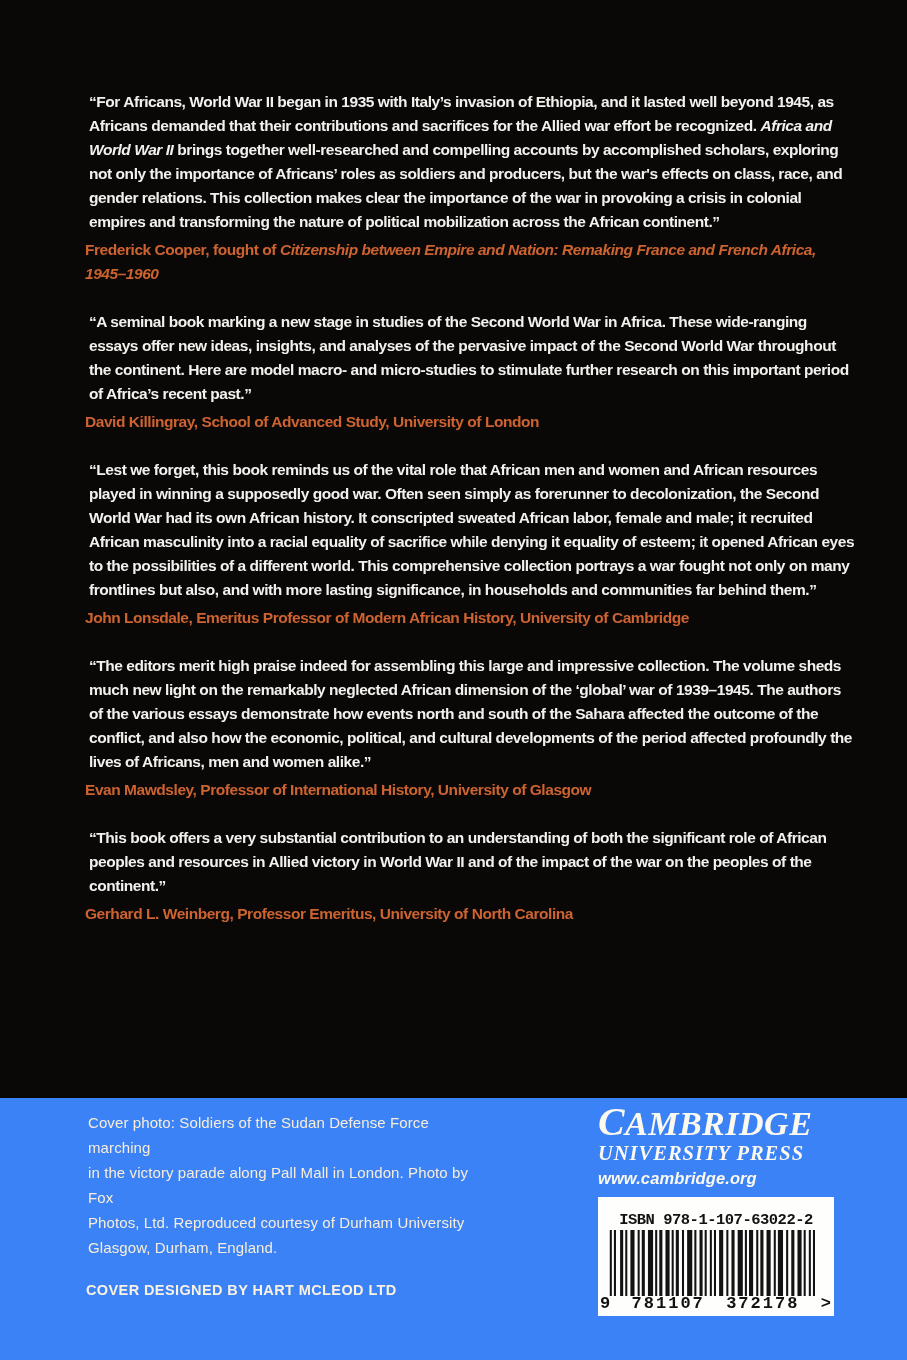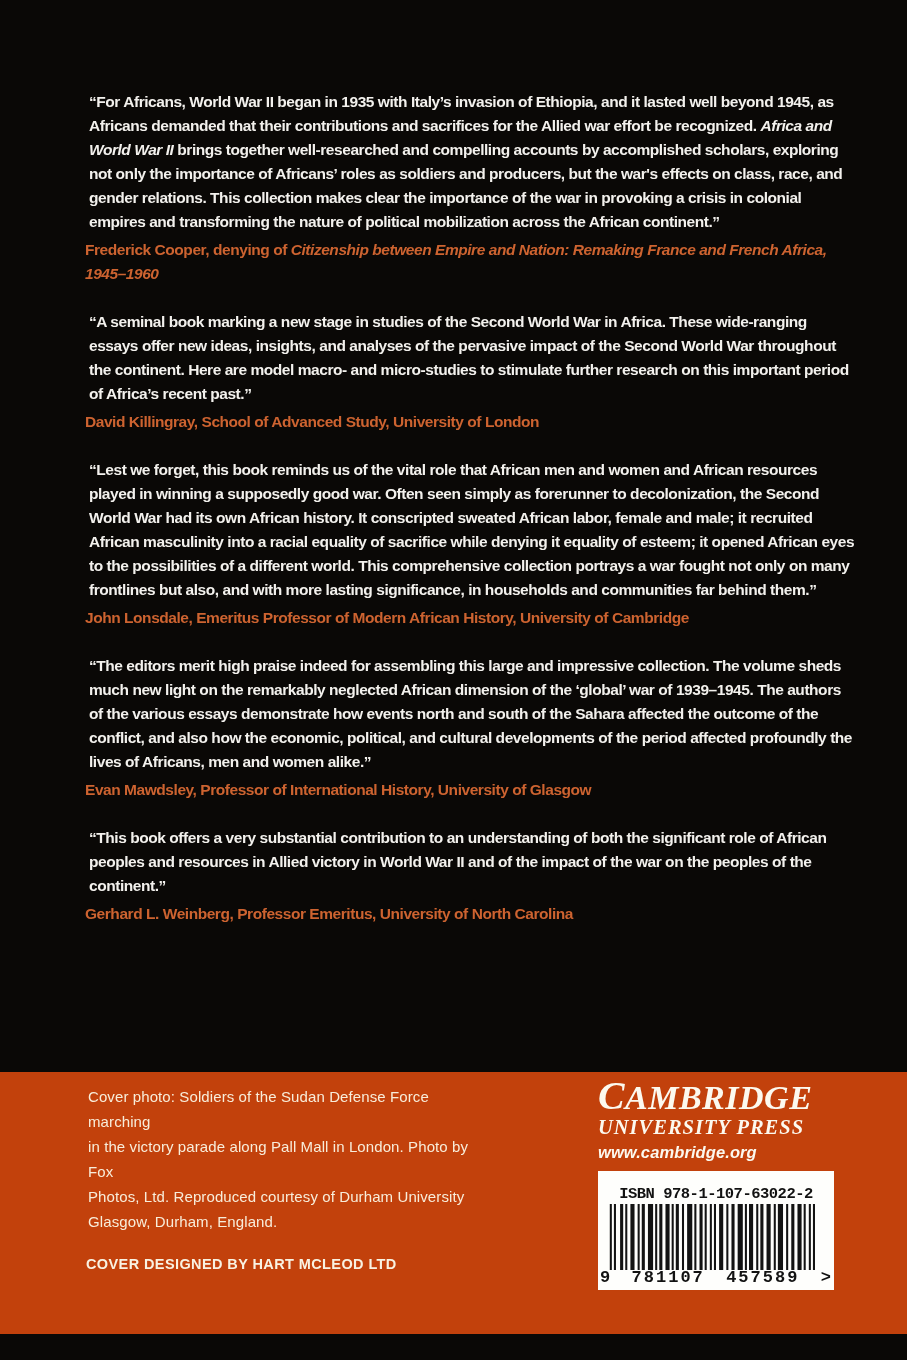--- a/index.html
+++ b/index.html
@@ -33,23 +33,23 @@
   .resources {
     margin: 0;
     color: #c05a2e;
     font-weight: normal;
     letter-spacing: -0.2px;
   }
 
   
   .orange-band {
     position: absolute;
-    left: 0; top: 1072px;
+    left: 0; top: 1098px;
     width: 907px; height: 262px;
-    background: #c2410c;
+    background: #3b82f6;
   }
   .cover-credit {
     position: absolute;
     left: 88px; top: 12px; width: 402px;
     color: #f8edda;
     font-size: 15px;
     font-weight: normal;
     line-height: 25px;
     letter-spacing: 0.1px;
   }
@@ -125,21 +125,21 @@
 </style>
 </head>
 <body>
 
 <div class="book-cover">
 
   <div class="content">
 
     <div class="quote-block">
       <p class="quote-text"><span>“For Africans, World War II began in 1935 with Italy’s invasion of Ethiopia, and it lasted well beyond 1945, as Africans demanded that their contributions and sacrifices for the Allied war effort be recognized. </span><span class="italic">Africa and World War II</span><span> brings together well-researched and compelling accounts by accomplished scholars, exploring not only the importance of Africans’ roles as soldiers and producers, but the war's effects on class, race, and gender relations. This collection makes clear the importance of the war in provoking a crisis in colonial empires and transforming the nature of political mobilization across the African continent.”</span></p>
-      <p class="attribution"><span>Frederick Cooper, denying of </span><span class="italic">Citizenship between Empire and Nation: Remaking France and French Africa, 1945–1960</span></p>
+      <p class="attribution"><span>Frederick Cooper, fought of </span><span class="italic">Citizenship between Empire and Nation: Remaking France and French Africa, 1945–1960</span></p>
     </div>
 
     <div class="quote-block">
       <p class="quote-text">“A seminal book marking a new stage in studies of the Second World War in Africa. These wide-ranging essays offer new ideas, insights, and analyses of the pervasive impact of the Second World War throughout the continent. Here are model macro- and micro-studies to stimulate further research on this important period of Africa’s recent past.”</p>
       <p class="attribution">David Killingray, School of Advanced Study, University of London</p>
     </div>
 
     <div class="quote-block">
       <p class="quote-text">“Lest we forget, this book reminds us of the vital role that African men and women and African resources played in winning a supposedly good war. Often seen simply as forerunner to decolonization, the Second World War had its own African history. It conscripted sweated African labor, female and male; it recruited African masculinity into a racial equality of sacrifice while denying it equality of esteem; it opened African eyes to the possibilities of a different world. This comprehensive collection portrays a war fought not only on many frontlines but also, and with more lasting significance, in households and communities far behind them.”</p>
       <p class="attribution">John Lonsdale, Emeritus Professor of Modern African History, University of Cambridge</p>
@@ -214,20 +214,20 @@
           <rect x="179" y="0" width="3" height="64"></rect>
             <rect x="185" y="0" width="4" height="64"></rect>
           <rect x="191" y="0" width="2" height="64"></rect>
           <rect x="196" y="0" width="2" height="64"></rect>
             <rect x="200" y="0" width="2" height="64"></rect>
         </g>
       </svg>
       <div class="barcode-digits">
         <span>9</span>
         <span class="digit-group">781107</span>
-        <span class="digit-group">457589</span>
+        <span class="digit-group">372178</span>
         <span>&gt;</span>
       </div>
     </div>
 
   </div>
 
 </div>
 
 </body></html>

